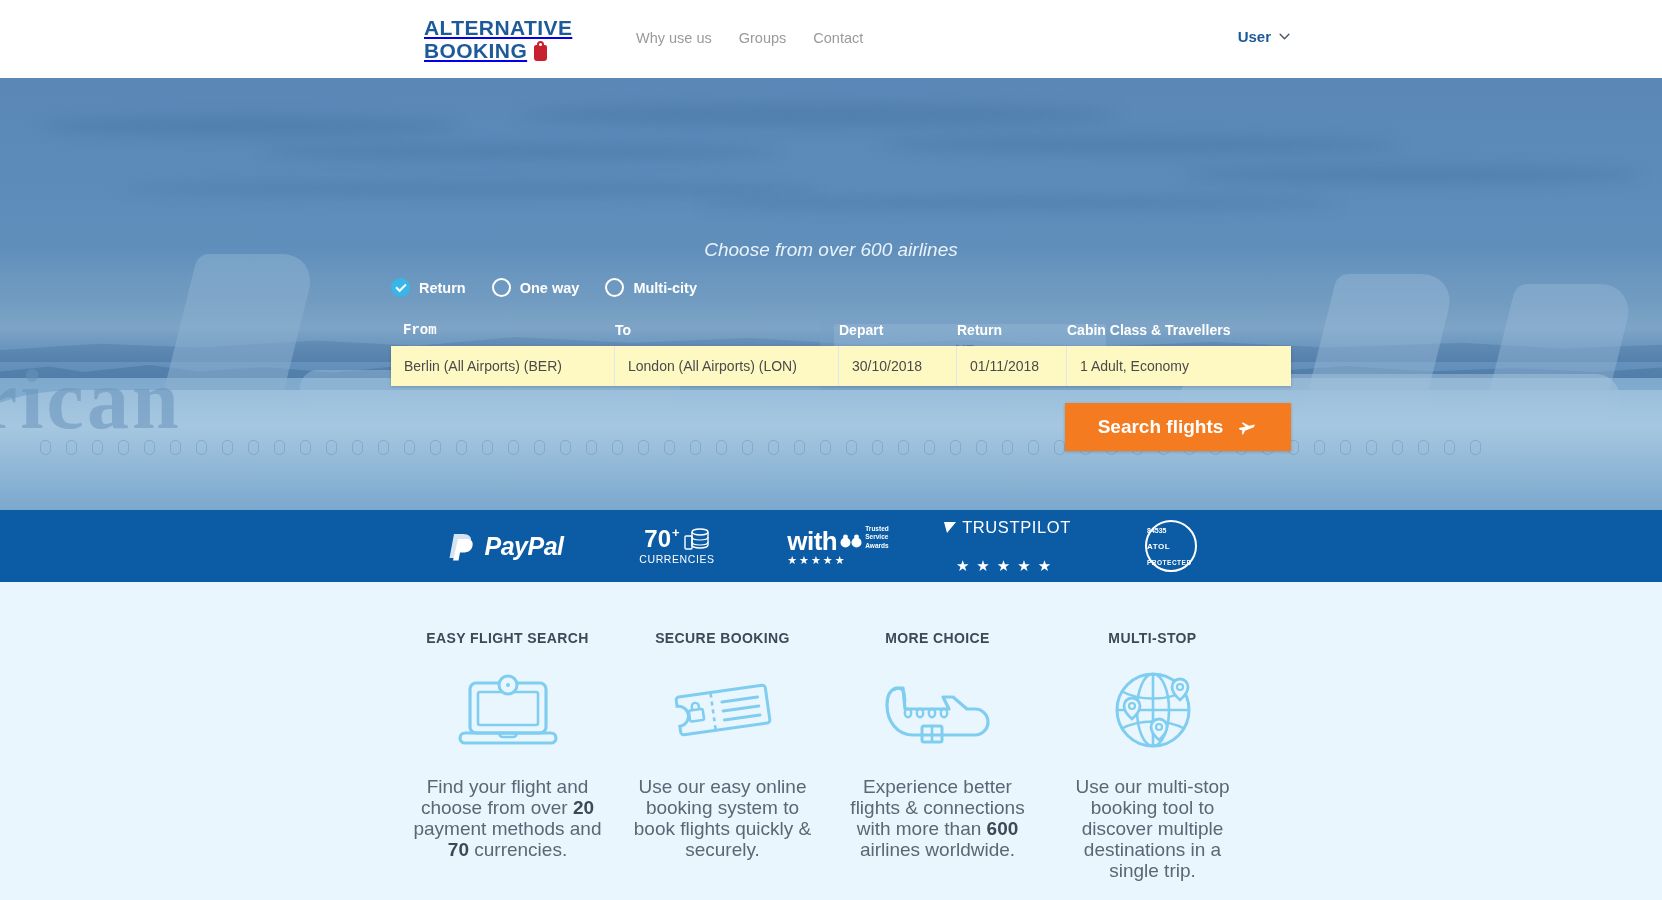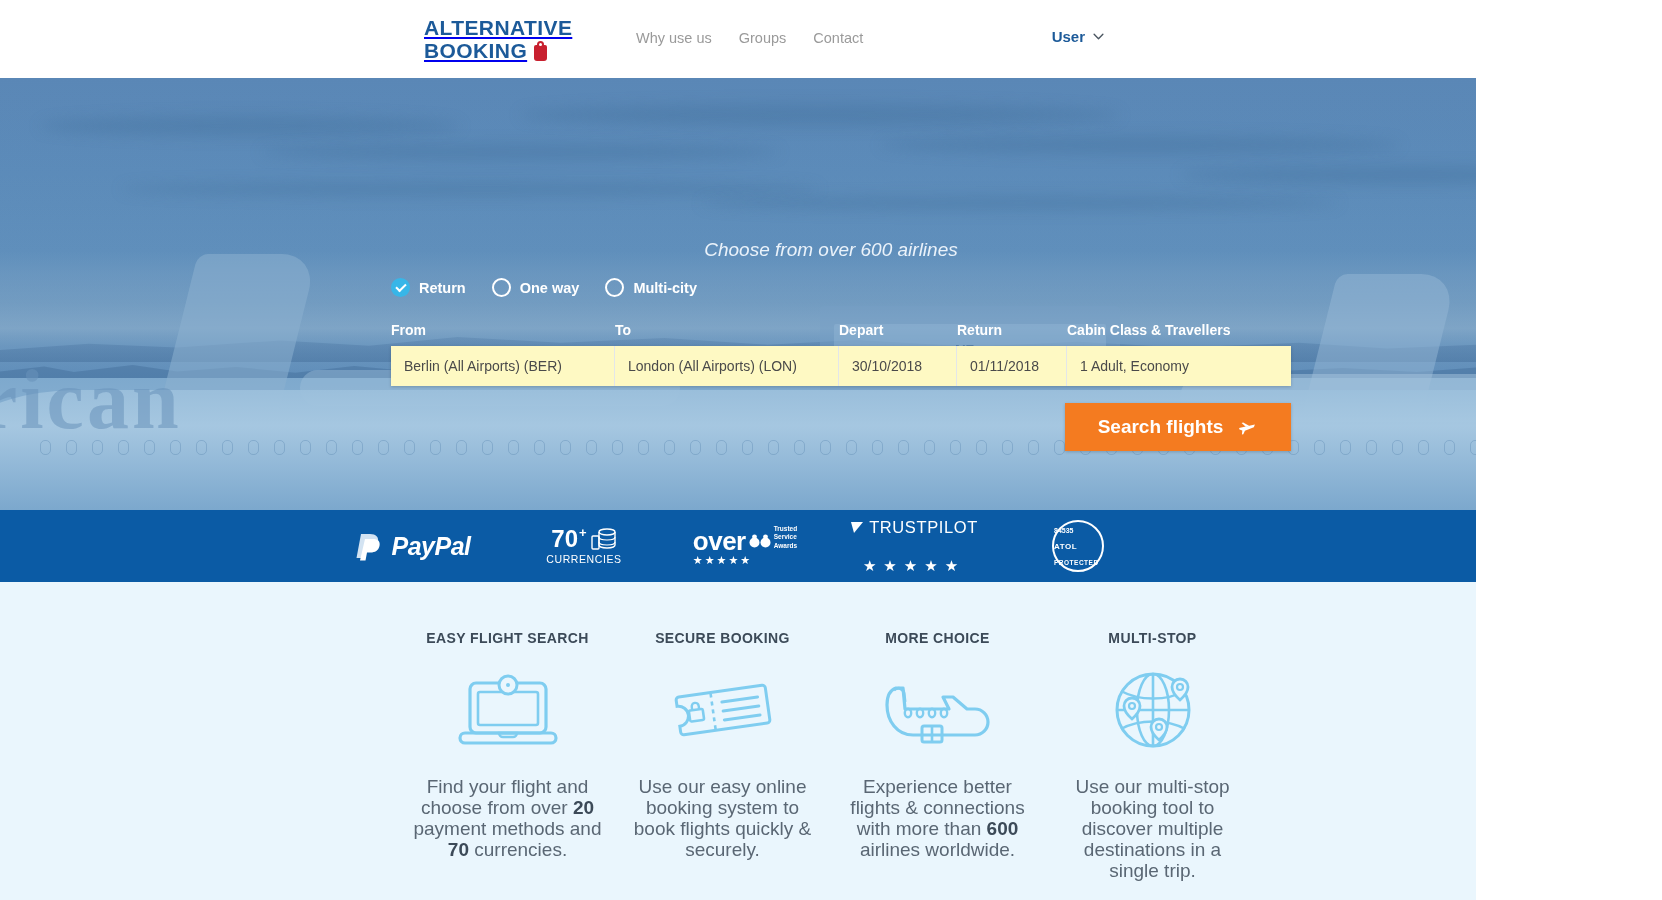--- a/index.html
+++ b/index.html
@@ -2,21 +2,21 @@
 <html><head>
 <meta charset="utf-8">
 <style>
   * { box-sizing: border-box; margin: 0; padding: 0; }
   body {
     width: 1662px; height: 900px;
     font-family: "Liberation Sans", sans-serif;
     background: #ffffff;
     overflow: hidden;
   }
-  .page { width: 1476px; height: 900px; position: relative; }
+  .page { width: 1662px; height: 900px; position: relative; }
 
   
   .header {
     height: 78px; background: #ffffff;
     display: flex; align-items: center;
     position: relative; z-index: 5;
   }
   .logo-wrap {
     position: absolute; left: 424px; top: 16px;
     display: flex; align-items: flex-start;
@@ -415,21 +415,21 @@
           <span class="radio"></span>
           <span class="trip-label">One way</span>
         </div>
         <div class="trip-opt">
           <span class="radio"></span>
           <span class="trip-label">Multi-city</span>
         </div>
       </div>
 
       <div class="form-labels">
-        <span style="left:0px;">From</span>
+        <span style="left:12px;font-family:Liberation Mono, monospace;">From</span>
         <span style="left:224px;">To</span>
         <span style="left:448px;">Depart</span>
         <span style="left:566px;">Return</span>
         <span style="left:676px;">Cabin Class &amp; Travellers</span>
       </div>
 
       <div class="searchbar">
         <div class="field f-from" title="From">Berlin (All Airports) (BER)</div>
         <div class="field f-to" title="To">London (All Airports) (LON)</div>
         <div class="field f-dep">30/10/2018</div>
@@ -471,21 +471,21 @@
             <path d="M8 15 c0 1.7 3.6 3 8 3 s8-1.3 8-3" fill="none" stroke="#ffffff" stroke-width="1.2"></path>
           </svg>
         </div>
         <div class="curr-lab">CURRENCIES</div>
       </div>
     </div>
 
     <div class="trust-item t-feefo">
       <div class="feefo-wrap">
         <div class="feefo-row">
-          <span class="feefo-text">over</span>
+          <span class="feefo-text">with</span>
           <svg width="22" height="14" viewBox="0 0 22 14" style="margin-bottom:4px;">
             <circle cx="5.5" cy="8.5" r="5" fill="#ffffff"></circle>
             <circle cx="16.5" cy="8.5" r="5" fill="#ffffff"></circle>
             <circle cx="5.5" cy="2.8" r="2.4" fill="#ffffff"></circle>
             <circle cx="16.5" cy="2.8" r="2.4" fill="#ffffff"></circle>
           </svg>
           <div class="feefo-sub" style="margin-bottom:2px;">
             <div>Trusted</div>
             <div>Service</div>
             <div>Awards</div>

